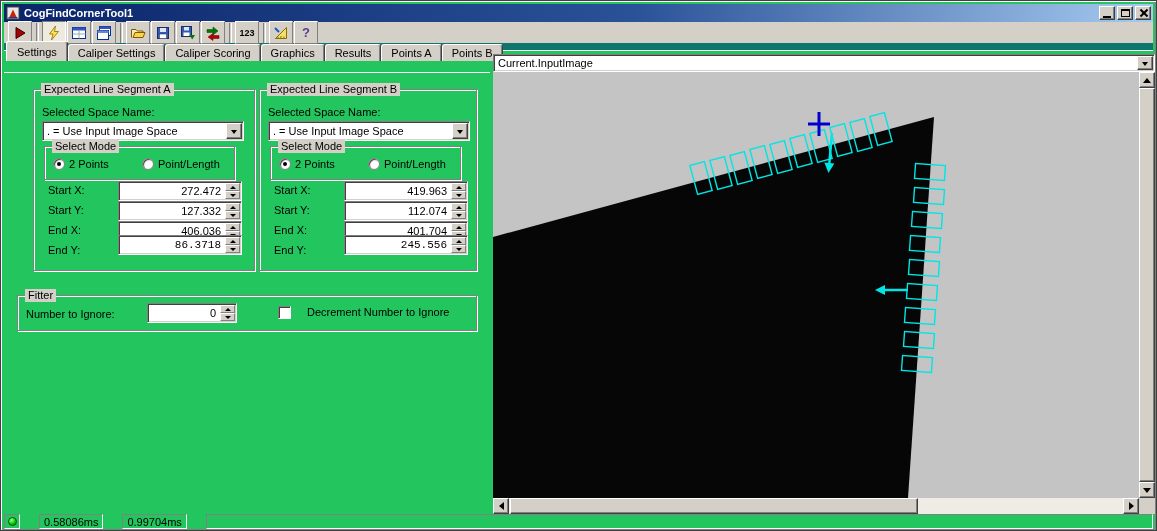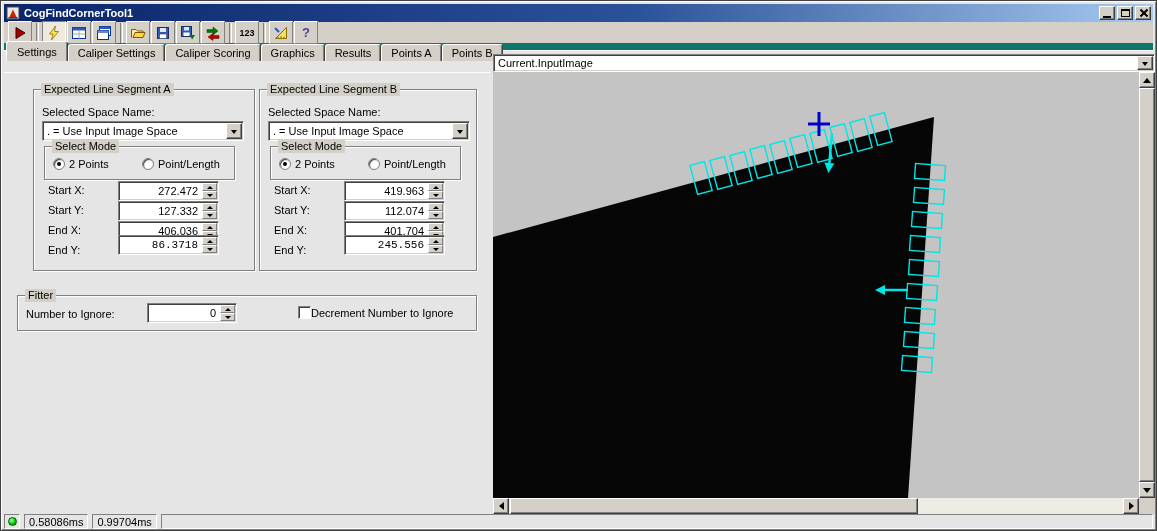--- a/index.html
+++ b/index.html
@@ -1,18 +1,18 @@
 <!DOCTYPE html>
 <html><head>
 <meta charset="utf-8">
 <style>
   * { box-sizing: border-box; margin: 0; padding: 0; }
   body { background: #808080; font-family: "Liberation Sans", "DejaVu Sans", sans-serif; }
   .window {
-    position: relative; width: 1157px; height: 531px; background: #e5e5e5;
+    position: relative; width: 1157px; height: 531px; background: #22c55e;
     font-size: 11px; color: #000; overflow: hidden;
     border: 1px solid #404040;
     box-shadow: inset 1px 1px 0 #ffffff, inset -1px -1px 0 #808080;
   }
   
   .titlebar { position:absolute; left:3px; top:3px; right:3px; height:18px;
     background: linear-gradient(90deg,#0a246a 0%,#2a5298 55%,#a6caf0 100%);
     color:#fff; display:flex; align-items:center; padding:0 2px; }
   .title-text { font-weight:bold; margin-left:4px; flex:1; white-space:nowrap; }
   .app-icon { width:14px; height:14px; display:flex; }
@@ -60,32 +60,32 @@
     display:flex; align-items:center; justify-content:center; }
   .caret-down { width:0; height:0; border:3.5px solid transparent; border-top:4px solid #000; margin-top:4px; }
   .mode-group { left:10px; top:56px; width:191px; height:34px; }
   .radio-row { position:absolute; top:11px; display:flex; align-items:center; gap:4px; white-space:nowrap; }
   .rr-1 { left:8px; } .rr-2 { left:97px; }
   .radio { width:12px; height:12px; border-radius:50%; background:#fff; border:1px solid #808080;
     box-shadow: inset 1px 1px 1px #404040, inset -1px -1px 0 #fff; position:relative; }
   .radio.checked::after { content:""; position:absolute; left:3px; top:3px; width:4px; height:4px; border-radius:50%; background:#000; }
   .frow-label { left:14px; }
   .ly0 { top:94px; } .ly1 { top:114px;text-align:right; } .ly2 { top:134px; } .ly3 { top:154px; }
-  .numfield { position:absolute; left:84px; width:101px; height:20px; background:#fff; border:1px solid;
+  .numfield { position:absolute; left:84px; width:124px; height:20px; background:#fff; border:1px solid;
     border-color:#808080 #fff #fff #808080; box-shadow: inset 1px 1px 0 #404040, inset -1px -1px 0 #d4d0c8; }
   .fy0 { top:91px; } .fy1 { top:111px;padding-left:6px; } .fy2 { top:131px; } .fy3 { top:145px;font-family:Liberation Mono, monospace; }
   .numval { position:absolute; right:20px; top:3px; }
   .spinner { position:absolute; right:1px; top:1px; bottom:1px; width:15px; display:flex; flex-direction:column; }
   .spin { flex:1; background:#d4d0c8; border:1px solid; border-color:#fff #808080 #808080 #fff;
     display:flex; align-items:center; justify-content:center; }
   .car-up { width:0; height:0; border:3px solid transparent; border-bottom:3px solid #000; margin-top:-3px; }
   .car-dn { width:0; height:0; border:3px solid transparent; border-top:3px solid #000; margin-bottom:-3px; }
   .lbl-ignore { left:8px; top:12px; }
   .ignore-field { left:129px; top:7px; width:90px; }
-  .decrement-row { position:absolute; left:280px; top:10px; display:flex; align-items:center; gap:0; white-space:nowrap; }
+  .decrement-row { position:absolute; left:260px; top:10px; display:flex; gap:16px; white-space:nowrap; }
   .checkbox { width:13px; height:13px; background:#fff; border:1px solid;
     border-color:#808080 #fff #fff #808080; box-shadow: inset 1px 1px 0 #404040; }
   
   .display-pane { position:absolute; left:492px; top:53px; width:662px; height:460px; }
   .display-combo { left:0; top:0; width:662px; height:18px; }
   .viewport { position:absolute; left:0; top:18px; width:646px; height:426px; background:#c4c4c4; overflow:hidden; }
   .vscroll { position:absolute; right:0; top:18px; width:16px; height:426px; background:#eeece5; }
   .hscroll { position:absolute; left:0; bottom:0; width:646px; height:16px; background:#eeece5; }
   .corner { position:absolute; right:0; bottom:0; width:16px; height:16px; background:#d4d0c8; }
   .sbtn { position:absolute; width:16px; height:16px; background:#d4d0c8; border:1px solid;
@@ -94,21 +94,21 @@
   .sb-up { top:0; left:0; } .sb-down { bottom:0; left:0; } .sb-left { left:0; top:0; } .sb-right { right:0; top:0; }
   .t-up { width:0;height:0;border:4px solid transparent; border-bottom:5px solid #000; margin-top:-4px; }
   .t-down { width:0;height:0;border:4px solid transparent; border-top:5px solid #000; margin-bottom:-4px; }
   .t-left { width:0;height:0;border:4px solid transparent; border-right:5px solid #000; margin-left:-4px; }
   .t-right { width:0;height:0;border:4px solid transparent; border-left:5px solid #000; margin-right:-4px; }
   .vthumb { position:absolute; left:0; top:16px; bottom:16px; width:16px; background:#d4d0c8; border:1px solid;
     border-color:#fff #404040 #404040 #fff; box-shadow: inset -1px -1px 0 #808080; }
   .hthumb { position:absolute; top:0; left:17px; width:408px; height:16px; background:#d4d0c8; border:1px solid;
     border-color:#fff #404040 #404040 #fff; box-shadow: inset -1px -1px 0 #808080; }
   
-  .statusbar { position:absolute; left:3px; right:3px; top:513px; height:15px; display:flex; gap:4px; align-items:stretch; }
+  .statusbar { position:absolute; left:3px; right:3px; top:513px; height:15px; display:flex; gap:19px; align-items:stretch; }
   .scell { border:1px solid; border-color:#808080 #fff #fff #808080; display:flex; align-items:center; padding:0 4px; white-space:nowrap; }
   .led-cell { width:16px; justify-content:center; padding:0; }
   .fill { flex:1; }
   .led { width:9px; height:9px; border-radius:50%; border:1px solid #005c00;
     background: radial-gradient(circle at 35% 30%, #9cff9c, #00c400 60%, #008000); }
 </style>
 </head>
 <body>
 
 <div class="window">

